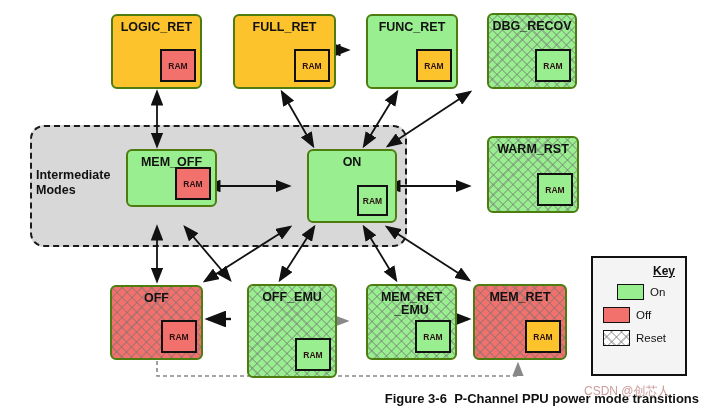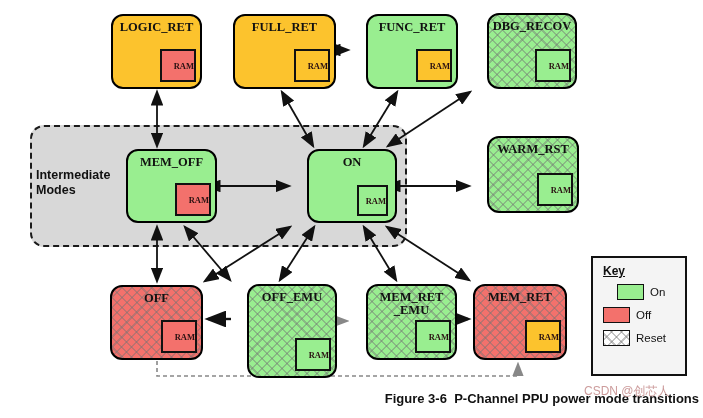--- a/index.html
+++ b/index.html
@@ -16,52 +16,51 @@
     border:2px dashed #1a1a1a;border-radius:14px;z-index:1;
   }
   .imode-label{
     position:absolute;left:36px;top:168px;width:82px;z-index:3;
     font-size:12.5px;font-weight:bold;color:#111;line-height:15px;
   }
 
   svg.arrows{position:absolute;left:0;top:0;z-index:2;pointer-events:none;}
 
   .block{
-    position:absolute;z-index:3;border:2px solid #000000;border-radius:12px;
+    position:absolute;z-index:3;border:2px solid #4d7c0f;border-radius:6px;
     box-sizing:border-box;
-    font-family:Liberation Serif, serif;
   }
   .blabel{
     text-align:center;margin-top:5px;font-size:12.5px;font-weight:bold;color:#111;
     white-space:pre-line;line-height:13px;
   }
   .ram{
     position:absolute;right:4px;bottom:5px;width:36px;height:33px;
     border:2px solid #111;display:flex;align-items:center;justify-content:center;
     font-size:8.5px;font-weight:bold;color:#2b1212;box-sizing:border-box;
   }
   .fill-on{background-color:var(--on);margin-left:14px;}
   .fill-retained{background-color:var(--retained);}
   .fill-off{background-color:var(--off);}
   .fill-reset{background-color:#ffffff;}
   .hatch{
     background-image:
       repeating-linear-gradient(45deg, rgba(115,115,115,.42) 0 1.5px, transparent 1.5px 7px),
       repeating-linear-gradient(-45deg, rgba(115,115,115,.42) 0 1.5px, transparent 1.5px 7px);
   }
-  .ram.plain{background-image:none;justify-content:flex-end;}
+  .ram.plain{background-image:none;}
 
   .key{
     position:absolute;left:591px;top:256px;width:96px;height:120px;z-index:3;
     background:var(--key-bg);border:2px solid #111;box-sizing:border-box;
     padding:6px 0 0 10px;
   }
   .key-title{
     font-size:12px;font-weight:bold;text-decoration:underline;color:#111;
-    text-align:left;margin:0 10px 6px 0;
+    text-align:right;margin:0 10px 6px 0;
   }
   .key-row{display:flex;align-items:center;margin-bottom:7px;}
   .key-swatch{
     width:27px;height:16px;border:1.5px solid #111;box-sizing:border-box;margin-right:6px;flex:0 0 auto;
   }
   .key-label{font-size:11.5px;color:#111;}
 
   .caption{
     position:absolute;right:4px;top:391px;z-index:4;
     font-size:13px;font-weight:bold;color:#111;white-space:pre;
@@ -129,21 +128,21 @@
         <span>RAM</span>
       </div>
   </div>
   <div class="block fill-on hatch" style="left:473px;top:13px;width:90px;height:76px">
     <div class="blabel">DBG_RECOV</div>
     <div class="ram plain fill-on">
         <span>RAM</span>
       </div>
   </div>
 
-  <div class="block fill-on" style="left:112px;top:149px;width:91px;height:74px">
+  <div class="block fill-on" style="left:112px;top:149px;width:91px;height:58px">
     <div class="blabel">MEM_OFF</div>
     <div class="ram plain fill-off">
         <span>RAM</span>
       </div>
   </div>
   <div class="block fill-on" style="left:293px;top:149px;width:90px;height:74px">
     <div class="blabel">ON</div>
     <div class="ram plain fill-on" style="width:31px;height:31px;right:7px">
         <span>RAM</span>
       </div>

